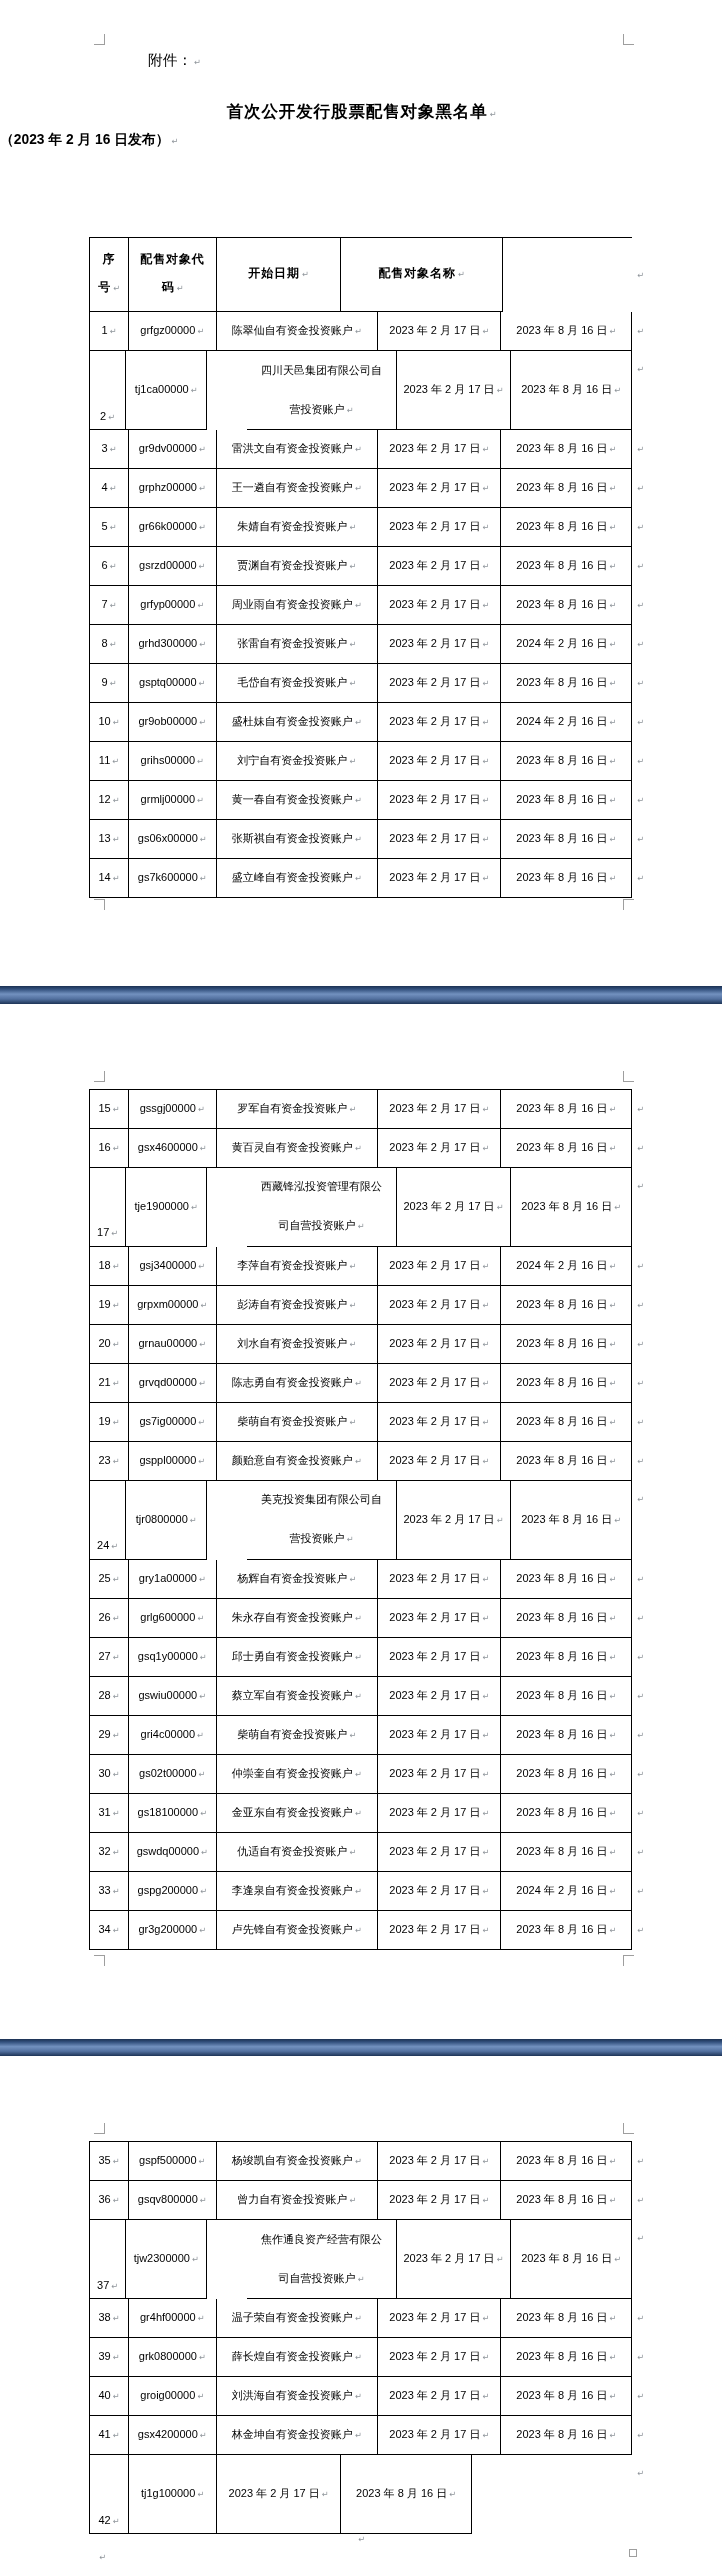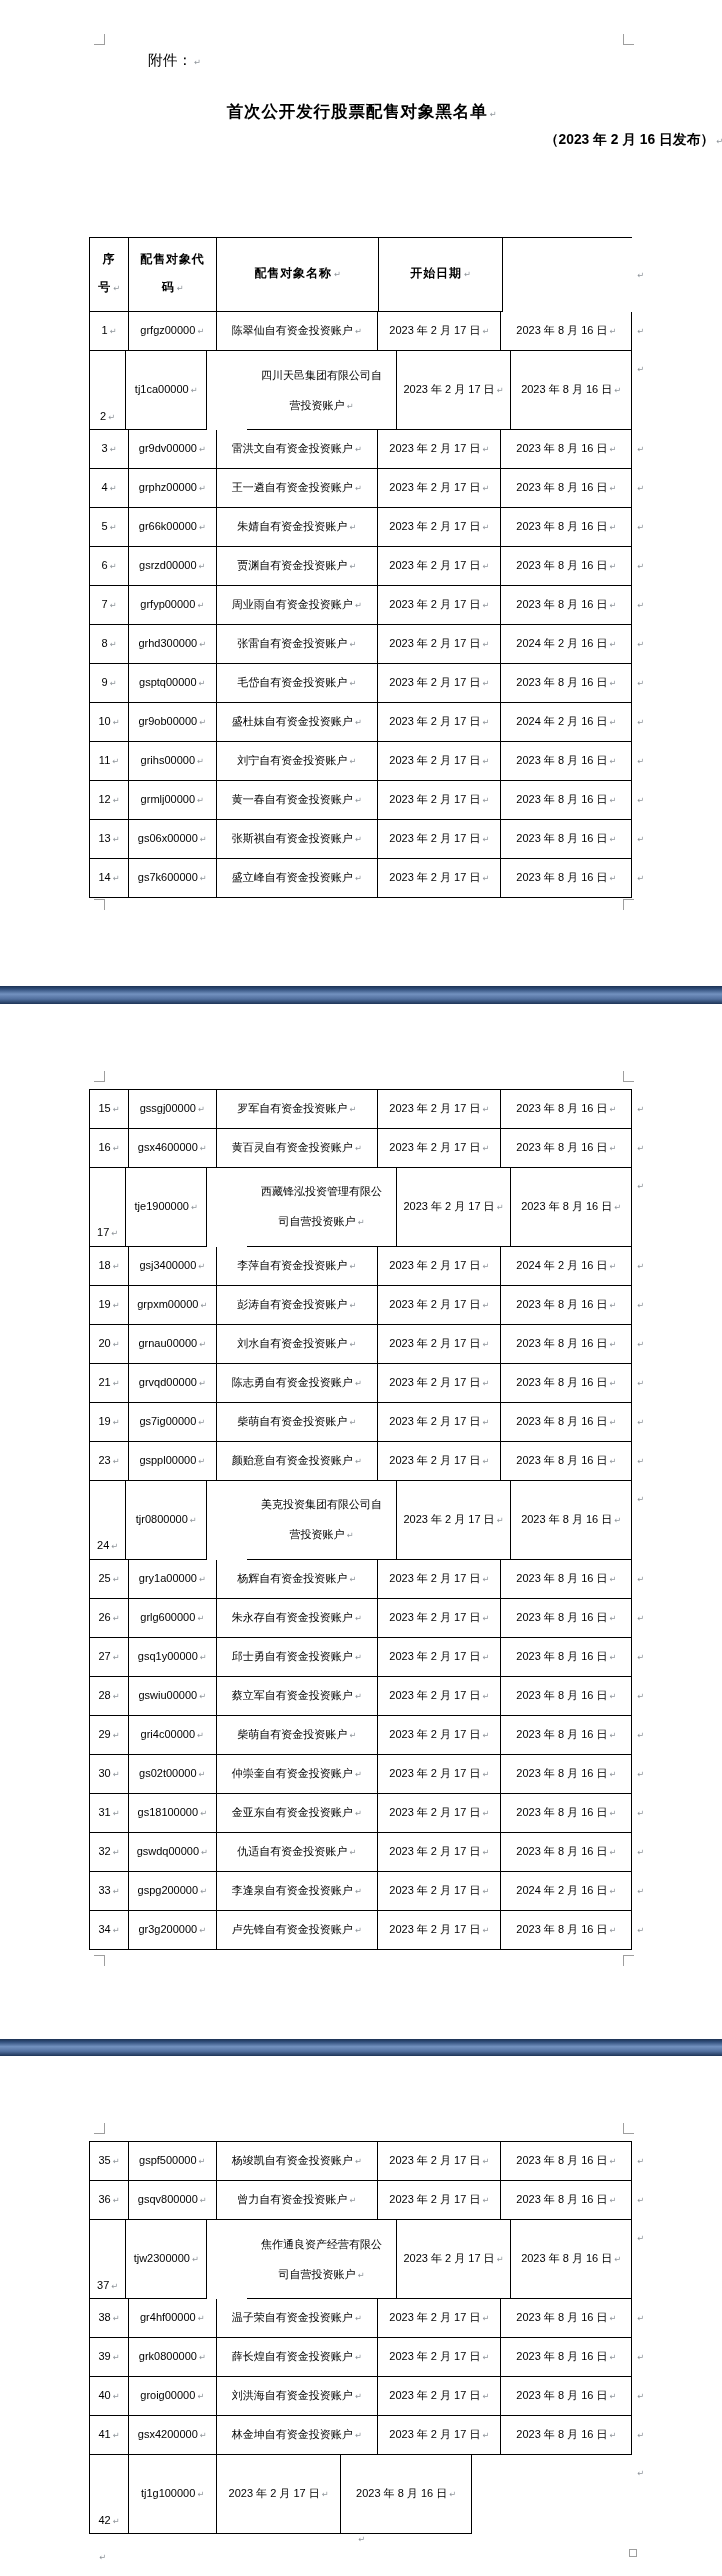--- a/index.html
+++ b/index.html
@@ -7,33 +7,33 @@
   .page{position:relative;overflow:hidden;background:#fff;}
   #page1{height:986px}
   #page2{height:1035px}
   #page3{height:584px}
   .band{width:100%;background:linear-gradient(to bottom,#1b3152 0%,#33517e 18%,#7291bf 45%,#52709f 72%,#1d3456 100%);}
   #band1,#band2{height:17.5px}
   #band3{height:11px}
 
   .attach{position:absolute;top:51px;left:104px;font-size:14.7px;padding-left:44px;}
   .title{position:absolute;top:89px;left:0;width:100%;text-align:center;font-size:16.5px;font-weight:bold;letter-spacing:0.9px;margin-top:12px;}
-  .subtitle{position:absolute;top:131px;left:0;width:100%;text-align:right;font-size:13.8px;font-weight:bold;}
+  .subtitle{position:absolute;top:131px;left:0;width:100%;text-align:left;font-size:13.8px;font-weight:bold;}
 
   .tbl{position:absolute;left:89px;width:543px;border-top:0.9px solid #000;border-left:0.9px solid #000;box-sizing:border-box;}
   .row{display:flex;position:relative;box-sizing:border-box;}
   .cell{border-right:0.9px solid #000;border-bottom:0.9px solid #000;box-sizing:border-box;
         display:flex;align-items:center;justify-content:center;text-align:center;
         font-size:11px;line-height:14.7px;white-space:pre-line;}
   .c0{width:39px}.c1{width:88px}.c2{width:162px}.c3{width:124px}.c4{width:131px}
   .row.h{height:74px}
   .row.h .cell{font-weight:bold;font-size:12px;line-height:27.6px;letter-spacing:0.9px;}
   .row.s{height:39px}
   .row.d{height:79px}
-  .row.d .c2{line-height:30px;margin-left:40px;}
+  .row.d .c2{line-height:39px;margin-left:40px;}
   .row.d .c0{align-items:flex-end;}
   .row.d .c0 .txt-wrap{padding-bottom:4.6px;}
 
   .pm{color:#8f959b;font-size:8.3px;margin-left:1.8px;font-weight:normal;letter-spacing:0;}
   .rowend{position:absolute;right:-12px;top:50%;margin-top:-5.5px;color:#8f959b;font-size:8.3px;}
   .row.d .rowend{top:13px;margin-top:0;}
 
   .cm{position:absolute;width:10px;height:10px;}
   .cm.tl{border-right:0.9px solid #9e9e9e;border-bottom:0.9px solid #9e9e9e;}
   .cm.tr{border-left:0.9px solid #9e9e9e;border-bottom:0.9px solid #9e9e9e;}
@@ -64,22 +64,22 @@
     <div class="subtitle">
       <span>（2023 年 2 月 16 日发布）</span><span class="pm">↵</span>
     </div>
 
     <div class="tbl" style="top:237px;">
         <div class="row h">
           <div class="cell c0"><span class="txt-wrap"><span class="txt">序
 号</span><span class="pm">↵</span></span></div>
           <div class="cell c1"><span class="txt-wrap"><span class="txt">配售对象代
 码</span><span class="pm">↵</span></span></div>
+          <div class="cell c3"><span class="txt-wrap"><span class="txt">开始日期</span><span class="pm">↵</span></span></div>
           <div class="cell c2"><span class="txt-wrap"><span class="txt">配售对象名称</span><span class="pm">↵</span></span></div>
-          <div class="cell c3"><span class="txt-wrap"><span class="txt">开始日期</span><span class="pm">↵</span></span></div>
           <span class="rowend">↵</span>
         </div>
         <div class="row s">
           <div class="cell c0"><span class="txt-wrap"><span class="txt">1</span><span class="pm">↵</span></span></div>
           <div class="cell c1"><span class="txt-wrap"><span class="txt">grfgz00000</span><span class="pm">↵</span></span></div>
           <div class="cell c2"><span class="txt-wrap"><span class="txt">陈翠仙自有资金投资账户</span><span class="pm">↵</span></span></div>
           <div class="cell c3"><span class="txt-wrap"><span class="txt">2023 年 2 月 17 日</span><span class="pm">↵</span></span></div>
           <div class="cell c4"><span class="txt-wrap"><span class="txt">2023 年 8 月 16 日</span><span class="pm">↵</span></span></div>
           <span class="rowend">↵</span>
         </div>

